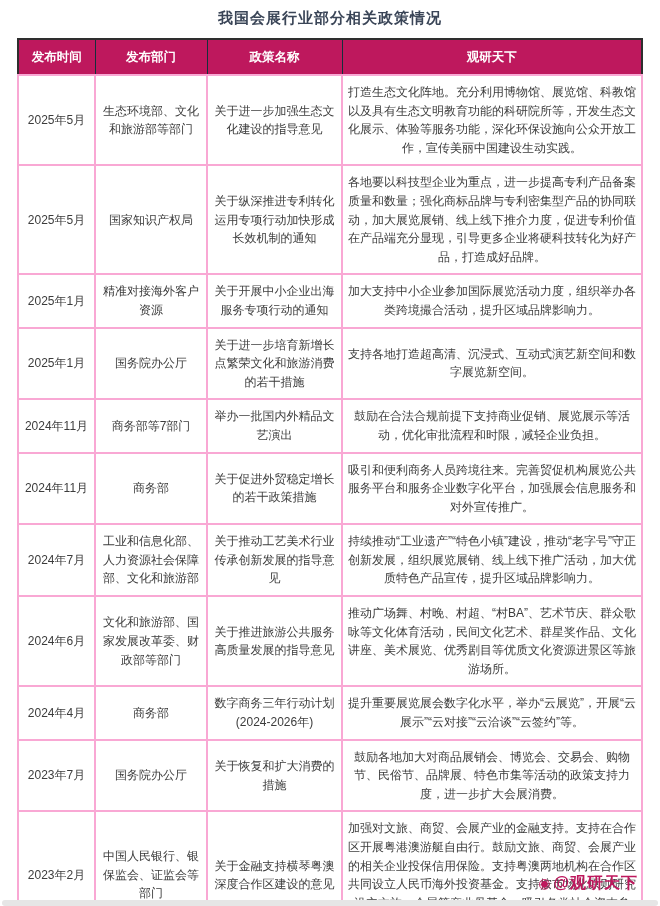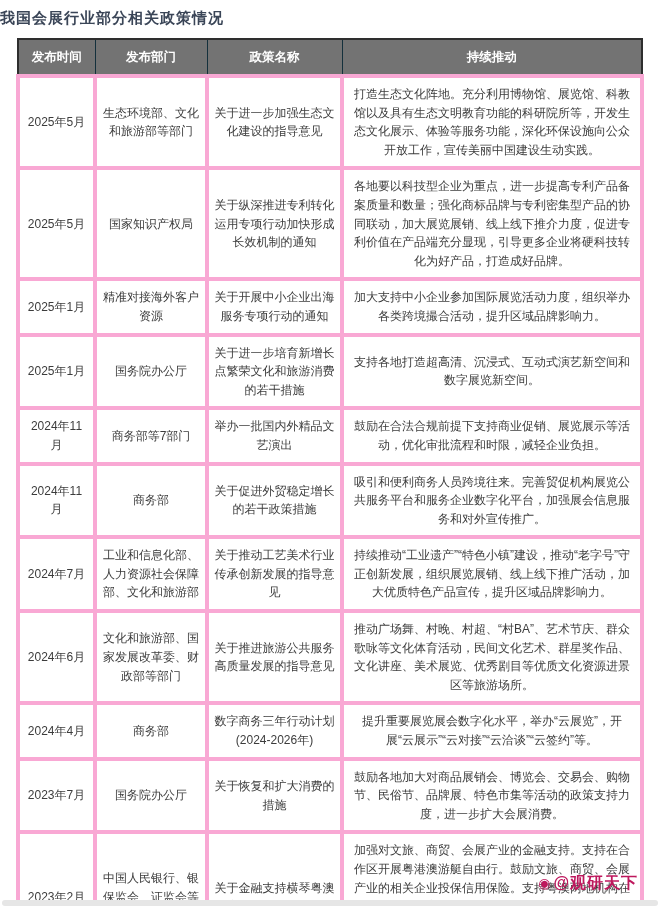--- a/index.html
+++ b/index.html
@@ -4,45 +4,45 @@
 <style>
   html,body{margin:0;padding:0;}
   body{
     width:660px;height:906px;
     background:#ffffff;
     position:relative;
     overflow:hidden;
     font-family:"Liberation Sans","DejaVu Sans",sans-serif;
   }
   .page-title{
-    text-align:left;
+    text-align:center;
     font-weight:bold;
     font-size:15px;
     color:#3a4557;
     padding-top:9px;
     letter-spacing:1px;
   }
   table.policy-table{
     width:624px;
     margin:10px auto 0 auto;
     border-collapse:collapse;
     table-layout:fixed;
     border:2px solid #2e2e2e;
   }
   table.policy-table th{
-    background:#737373;
+    background:#be185d;
     color:#ffffff;
     font-size:12.5px;
     font-weight:bold;
     height:30px;
     border:1px solid #14303c;
     padding:2px;
   }
   table.policy-table td{
-    border:4px solid #f9a8d4;
+    border:2px solid #f9a8d4;
     font-size:12px;
     color:#3c3c3c;
     text-align:center;
     vertical-align:middle;
     padding:7px 5px;
     line-height:1.55;
     word-break:break-all;
   }
   .watermark{
     position:absolute;
@@ -77,21 +77,21 @@
     <col style="width:77px">
     <col style="width:112px">
     <col style="width:135px">
     <col style="width:300px">
   </colgroup>
   <thead>
     <tr>
       <th>发布时间</th>
       <th>发布部门</th>
       <th>政策名称</th>
-      <th>持续推动</th>
+      <th>观研天下</th>
     </tr>
   </thead>
   <tbody>
       <tr>
     <td>2025年5月</td>
     <td>生态环境部、文化和旅游部等部门</td>
     <td>关于进一步加强生态文化建设的指导意见</td>
     <td>打造生态文化阵地。充分利用博物馆、展览馆、科教馆以及具有生态文明教育功能的科研院所等，开发生态文化展示、体验等服务功能，深化环保设施向公众开放工作，宣传美丽中国建设生动实践。</td>
   </tr>
       <tr>

